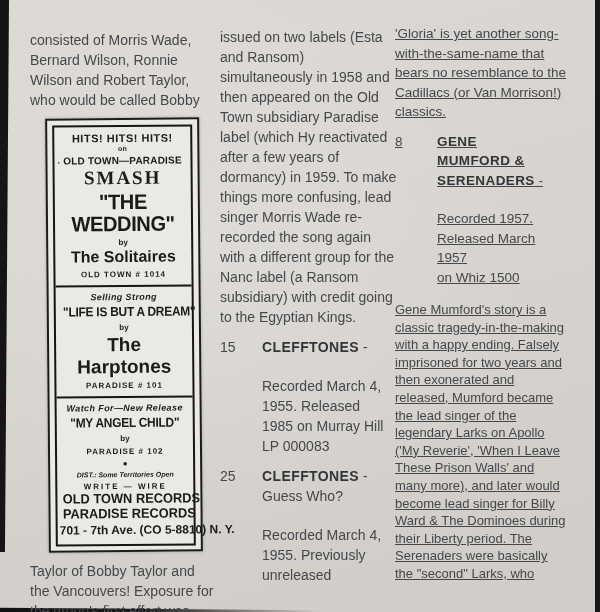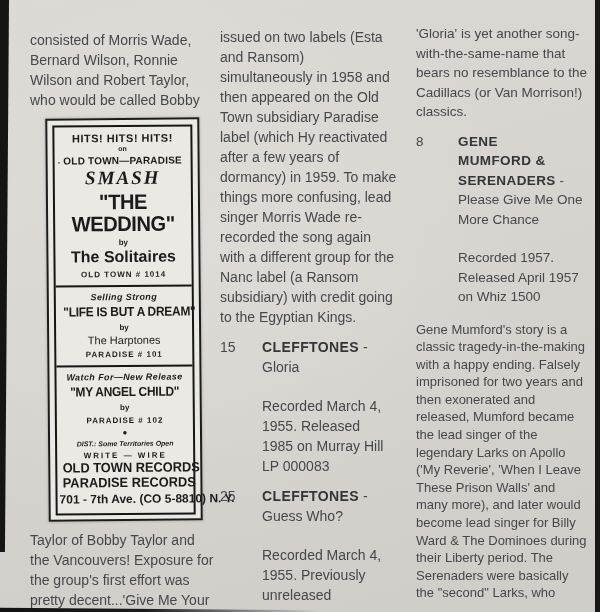--- a/index.html
+++ b/index.html
@@ -16,21 +16,21 @@
                 clip-path:polygon(0 0,100% 0,55% 100%,0 100%); }
   .edge-right { position:absolute; right:0; top:0; width:5px; height:612px; background:#181818; }
   .edge-bottom{ position:absolute; left:0; bottom:0; width:320px; height:6px;
                 background:linear-gradient(to right,#121212 0%,#1a1a1a 45%,rgba(20,20,20,0) 100%);
                 clip-path:polygon(0 30%,100% 72%,100% 100%,0 100%); }
 
   .col { position:absolute; }
   .col p { margin:0; }
   .col1 { left:30px;  top:30px; width:184px; font-size:14px;   line-height:20px; }
   .col2 { left:220px; top:27px; width:178px; font-size:14px;   line-height:20px; }
-  .col3 { left:416px; top:24px; width:174px; font-size:13.5px; line-height:19.5px; }
+  .col3 { left:395px; top:24px; width:174px; font-size:13.5px; line-height:19.5px;text-decoration:underline; }
 
   .para2-col3 { margin-top:14px !important; font-size:13px; line-height:17.6px; }
   .bottom-para { margin-top:9px !important; }
 
   .entry { display:flex; margin-top:10px; }
   .entry-num  { width:42px; flex:none; }
   .entry-body { flex:1; }
   .artist { font-weight:bold; letter-spacing:.4px; white-space:pre-line; color:#333538; }
   .dash   { font-weight:normal; }
   .title  { white-space:pre-line; }
@@ -46,31 +46,31 @@
   }
   .ad-inner { border:2px solid #161616; }
   .ad-section { padding:5px 2px 6px; text-align:center; }
   .ad-section + .ad-section { border-top:2px solid #161616; }
   .ad div { line-height:1.15; }
 
   .ad-hits   { font-weight:bold; font-size:11px; letter-spacing:.5px; white-space:nowrap; }
   .ad-on     { font-size:7px; font-weight:bold; line-height:7px; }
   .ad-labels { font-weight:bold; font-size:10px; letter-spacing:.2px; position:relative; margin-top:2px; white-space:nowrap; }
   .ad-dot    { position:absolute; left:1px; bottom:1px; font-size:9px; }
-  .ad-smash  { font-family:"Liberation Serif", serif; font-style:italic; font-weight:bold;
+  .ad-smash  { font-family:"Liberation Serif", serif; font-weight:bold;
                font-size:19px; letter-spacing:2px; margin-top:1px; }
   .ad-title-big { font-weight:bold; font-size:21px; line-height:22px !important;
                   letter-spacing:-.5px; margin-top:2px; transform:scaleX(.96); }
   .ad-by     { font-size:8px; font-weight:bold; margin-top:3px; }
   .ad-artist-big { font-weight:bold; font-size:16px; margin-top:1px; }
   .ad-cat    { font-weight:bold; font-size:8px; letter-spacing:1px; margin-top:3px; white-space:nowrap; }
   .ad-tag    { font-weight:bold; font-style:italic; font-size:9px; letter-spacing:.4px; }
   .ad-title-med { font-weight:bold; font-size:13px; white-space:nowrap; transform:scaleX(.92);
                   letter-spacing:-.3px; margin-top:3px; }
-  .ad-artist-med { font-weight:normal; font-size:11px; margin-top:2px; }
+  .ad-artist-med { font-weight:bold; font-size:19px; margin-top:2px; }
   .ad-bullet { font-size:8px; margin-top:4px; line-height:8px !important; }
   .ad-dist   { font-weight:bold; font-style:italic; font-size:7px; margin-top:3px; white-space:nowrap; }
   .ad-ww     { font-weight:bold; font-size:8px; letter-spacing:2px; margin-top:3px; }
   .ad-rec    { font-weight:bold; font-size:13.5px; white-space:nowrap; transform:scaleX(.95);
                line-height:14px !important; margin-top:1px; }
   .ad-addr   { font-weight:bold; font-size:12px; margin-top:3px; white-space:nowrap; }
 </style>
 </head>
 <body>
 
@@ -127,21 +127,20 @@
     <p class="bottom-para">Taylor of Bobby Taylor and the Vancouvers! Exposure for the group's first effort was pretty decent...'Give Me Your Love' was first</p>
   </div>
 
   <div class="col col2">
     <p>issued on two labels (Esta and Ransom) simultaneously in 1958 and then appeared on the Old Town subsidiary Paradise label (which Hy reactivated after a few years of dormancy) in 1959. To make things more confusing, lead singer Morris Wade re-recorded the song again with a different group for the Nanc label (a Ransom subsidiary) with credit going to the Egyptian Kings.</p>
 
     <div class="entry">
       <div class="entry-num">15</div>
       <div class="entry-body">
         <div><span class="artist">CLEFFTONES</span><span class="dash"> -</span></div>
-        <div class="title">Gloria</div>
         <div class="notes">Recorded March 4,
 1955. Released
 1985 on Murray Hill
 LP 000083</div>
       </div>
     </div>
 
     <div class="entry">
       <div class="entry-num">25</div>
       <div class="entry-body">
@@ -157,23 +156,21 @@
 
   <div class="col col3">
     <p>'Gloria' is yet another song-with-the-same-name that bears no resemblance to the Cadillacs (or Van Morrison!) classics.</p>
 
     <div class="entry">
       <div class="entry-num">8</div>
       <div class="entry-body">
         <div><span class="artist">GENE
 MUMFORD &amp;
 SERENADERS</span><span class="dash"> -</span></div>
-        <div class="title">Please Give Me One
-More Chance</div>
         <div class="notes">Recorded 1957.
-Released April 1957
+Released March 1957
 on Whiz 1500</div>
       </div>
     </div>
 
     <p class="para2-col3">Gene Mumford's story is a classic tragedy-in-the-making with a happy ending. Falsely imprisoned for two years and then exonerated and released, Mumford became the lead singer of the legendary Larks on Apollo ('My Reverie', 'When I Leave These Prison Walls' and many more), and later would become lead singer for Billy Ward &amp; The Dominoes during their Liberty period. The Serenaders were basically the "second" Larks, who</p>
   </div>
 </div>
 
 </body></html>

